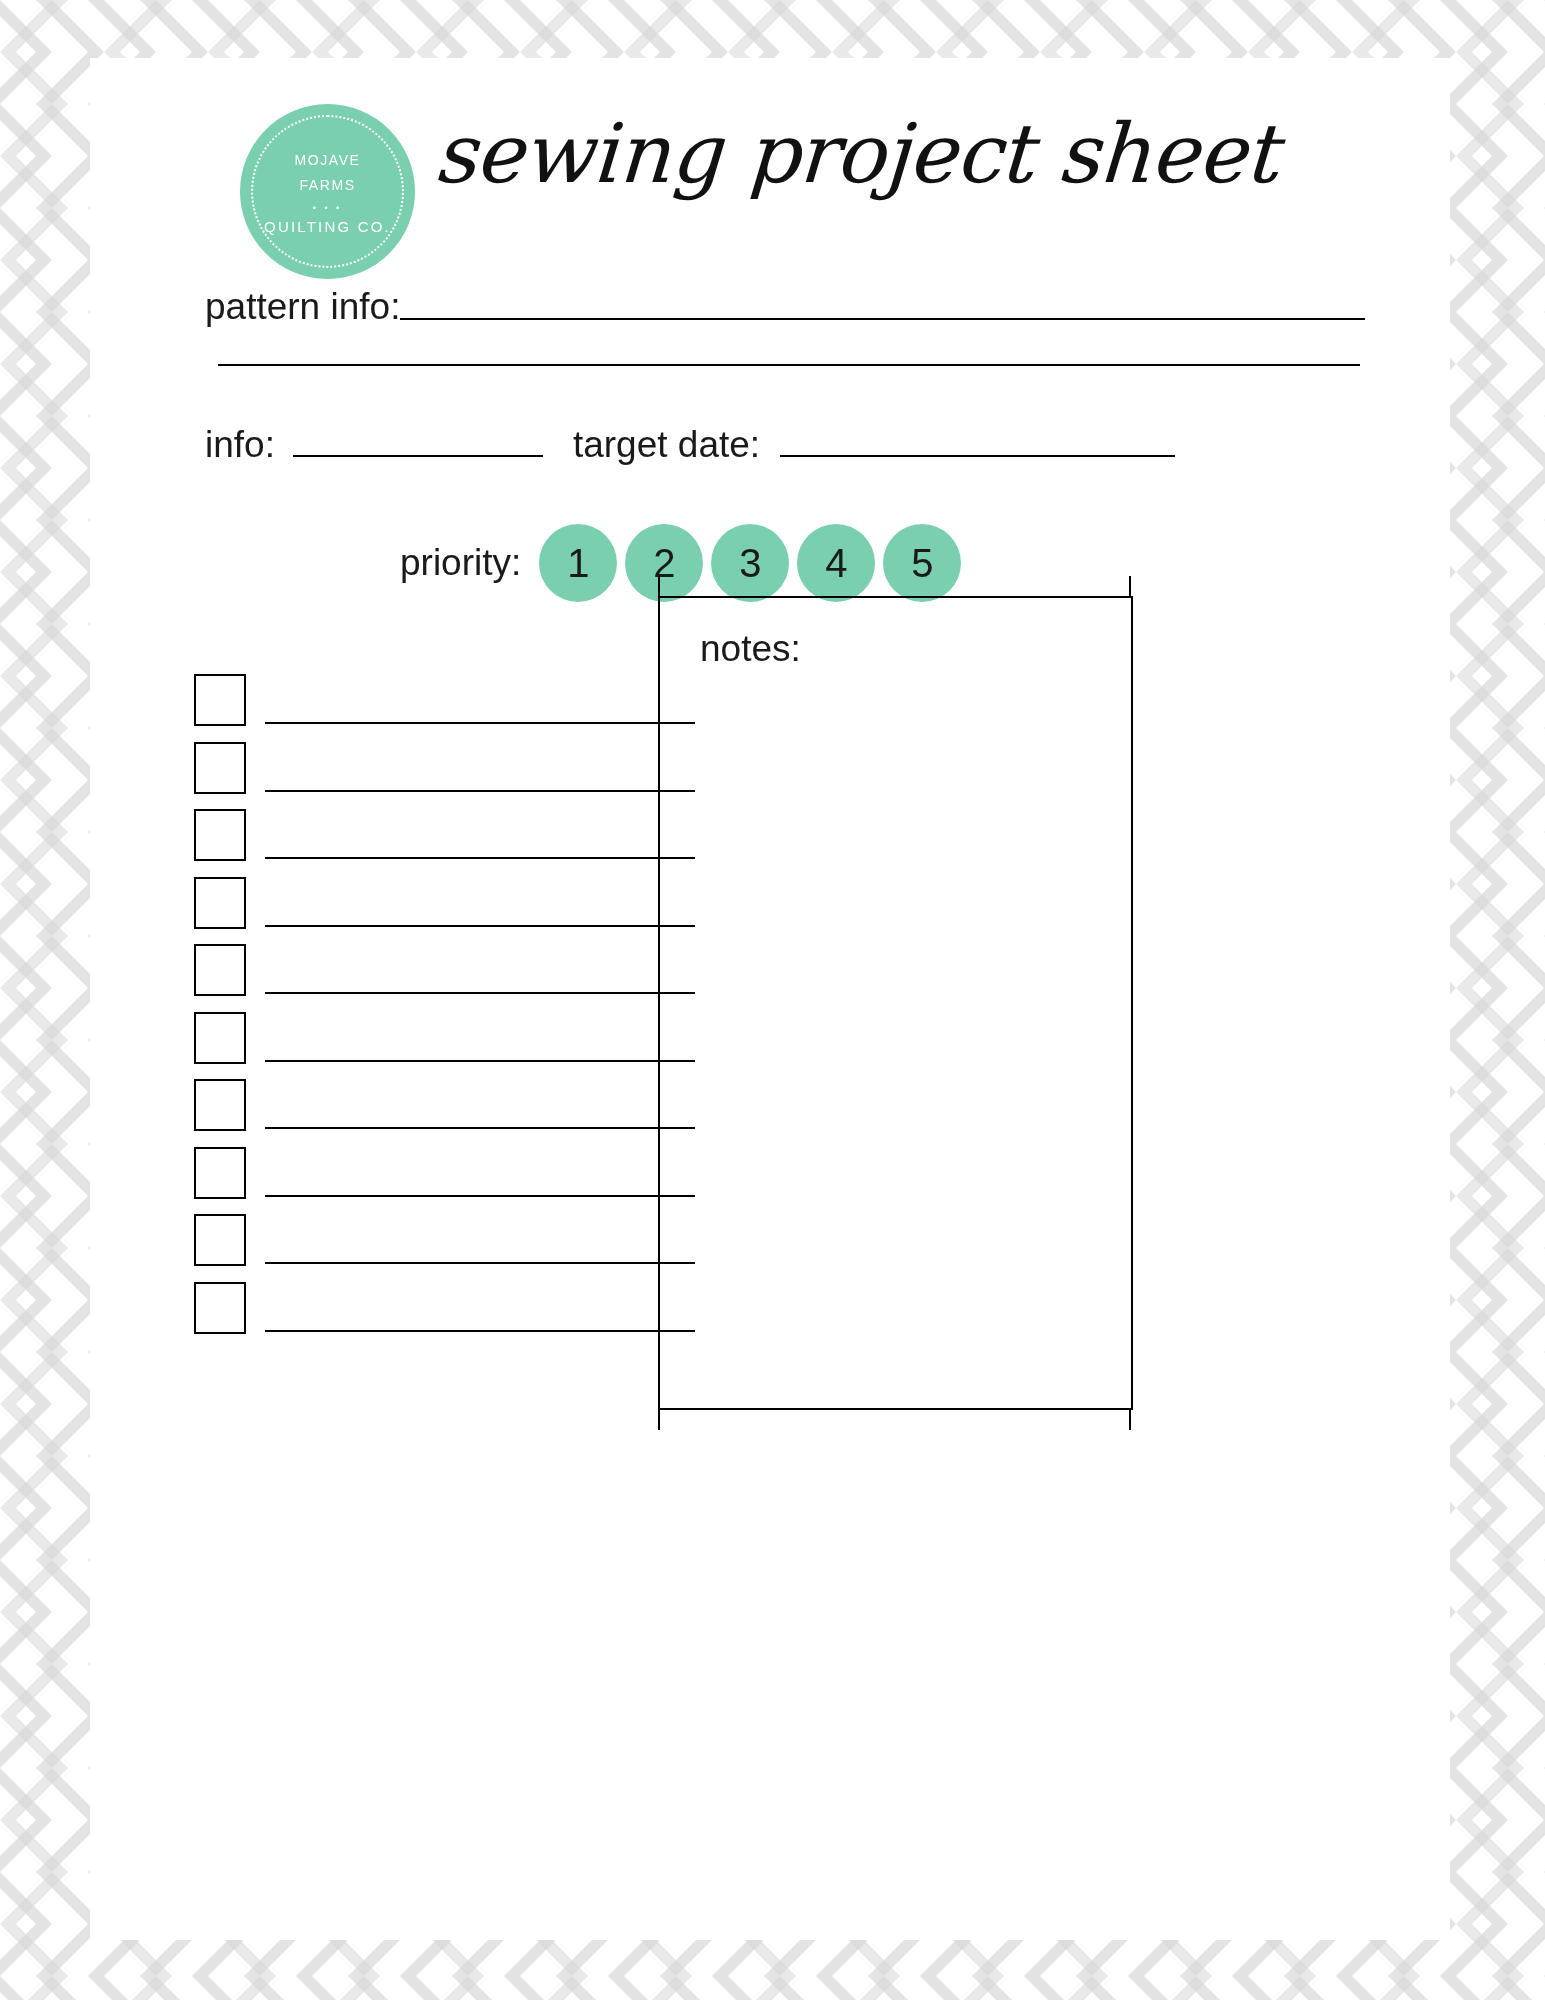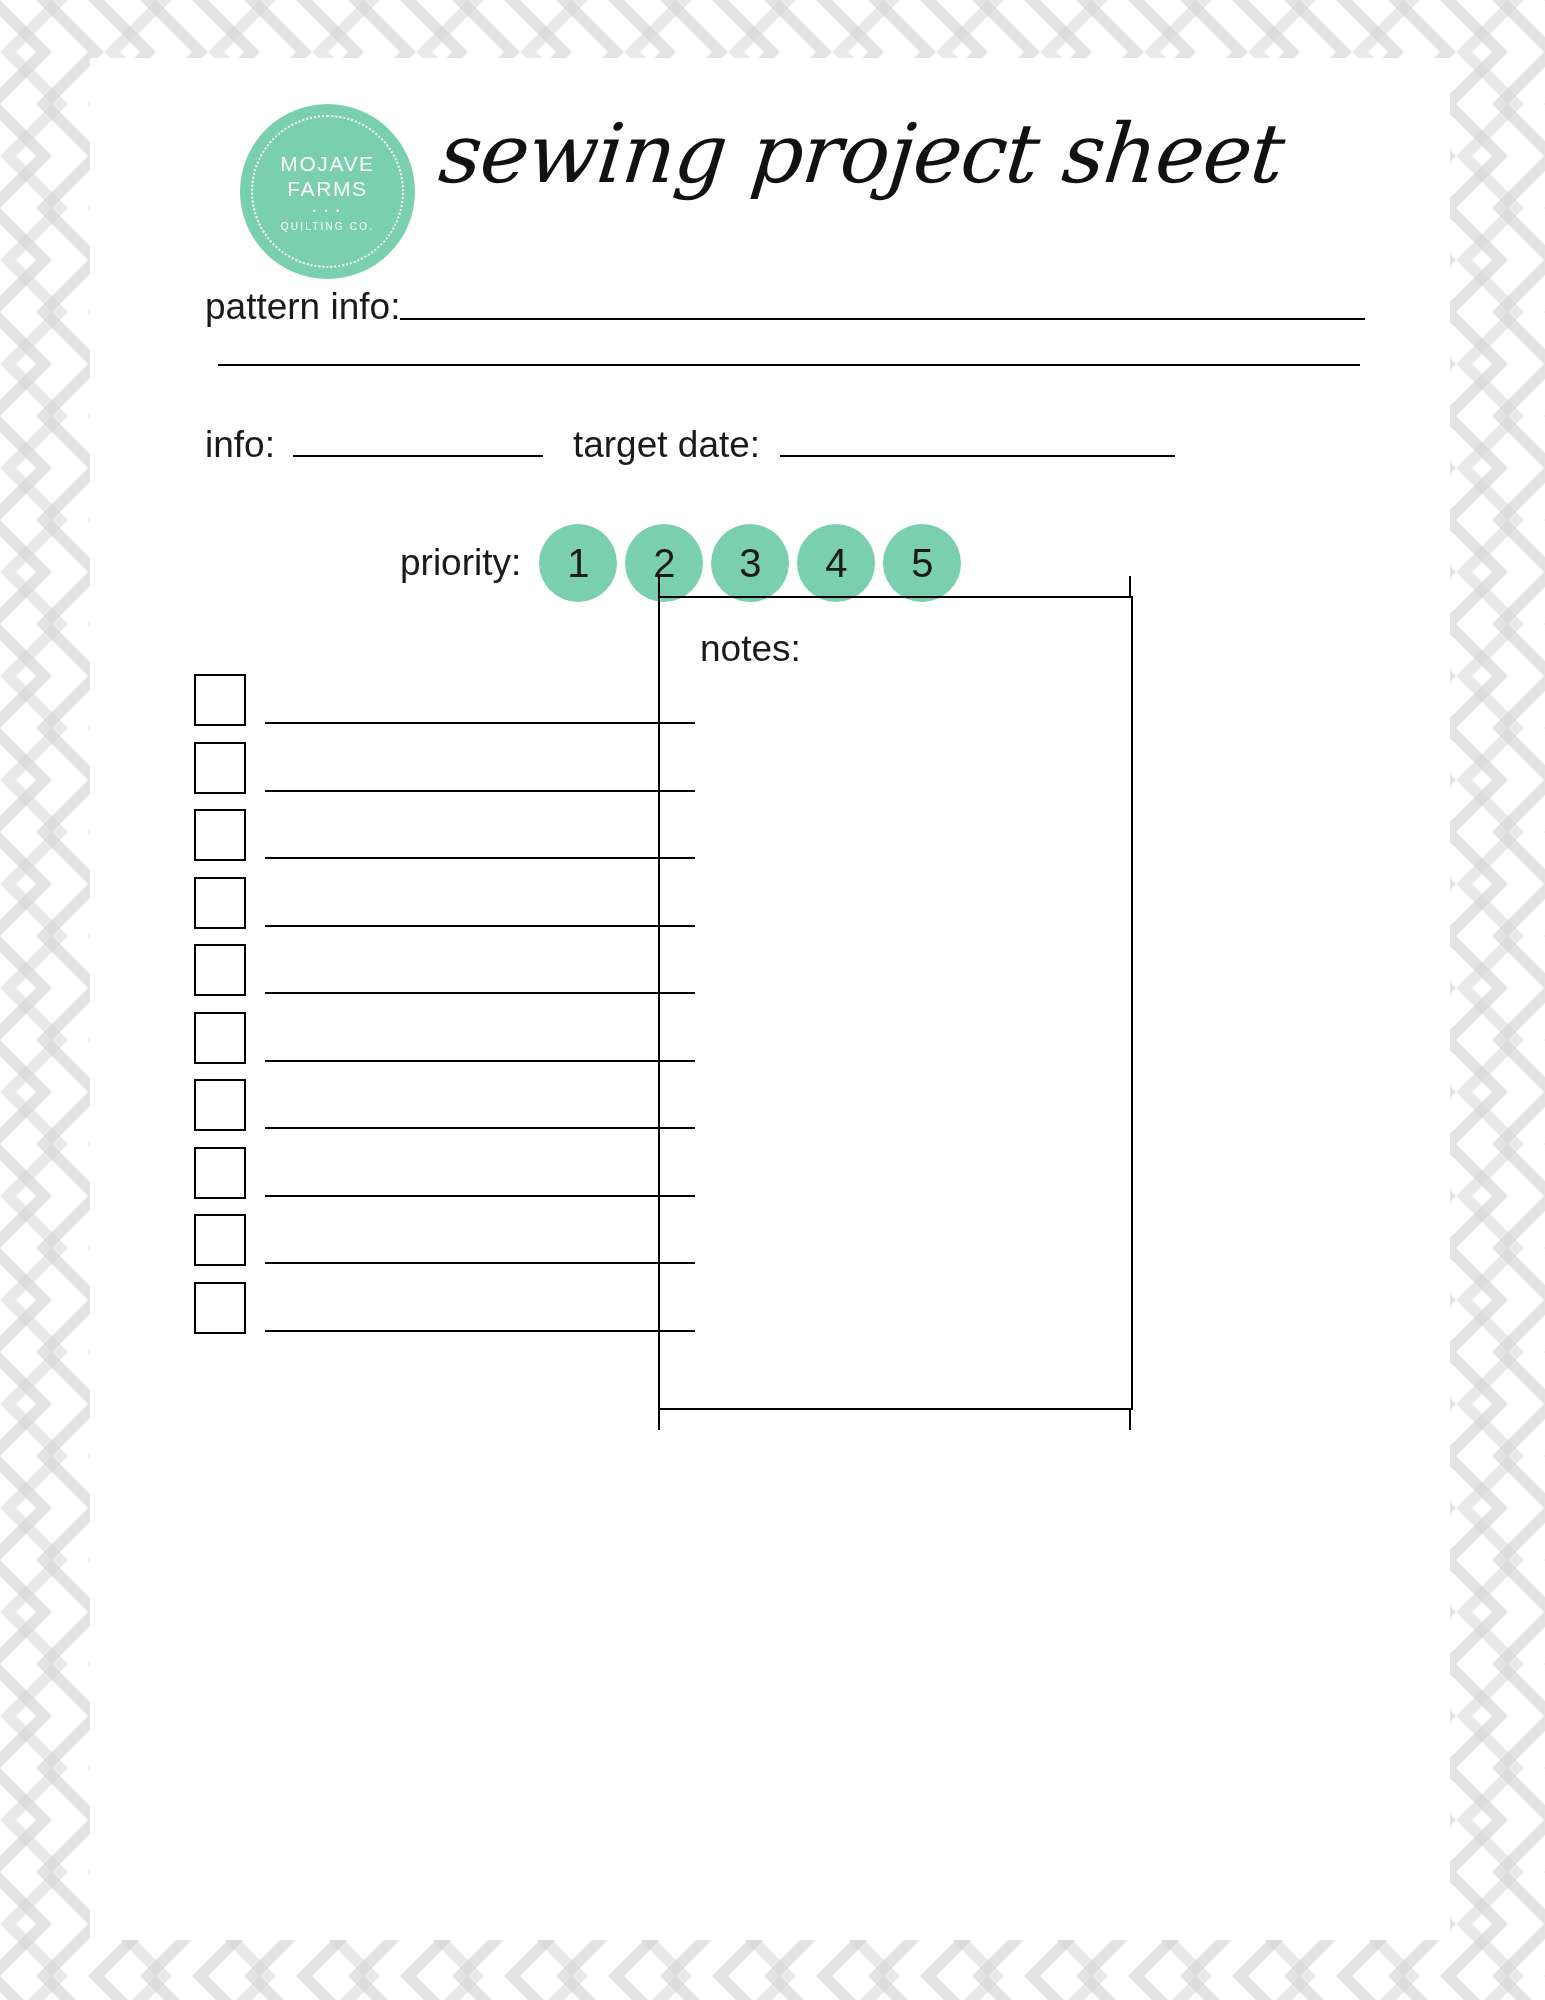--- a/index.html
+++ b/index.html
@@ -78,39 +78,39 @@
     left: 11px;
     top: 11px;
     right: 11px;
     bottom: 11px;
     border-radius: 50%;
     border: 2px dotted #ffffff;
   }
   .logo-name {
     position: relative;
     color: #ffffff;
-    font-size: 21px;
+    font-size: 14px;
     letter-spacing: 1.6px;
     text-align: center;
     line-height: 25px;
     font-weight: 500;
     z-index: 2;
   }
   .logo-dots {
     position: relative;
     color: #ffffff;
     font-size: 9px;
     letter-spacing: 3px;
     margin-top: 5px;
     z-index: 2;
   }
   .logo-sub {
     position: relative;
     color: #ffffff;
-    font-size: 10px;
+    font-size: 15px;
     letter-spacing: 2.2px;
     margin-top: 5px;
     z-index: 2;
   }
   .title {
     position: absolute;
     left: 290px;
     top: 22px;
     font-family: "DejaVu Serif", serif;
     font-style: italic;

